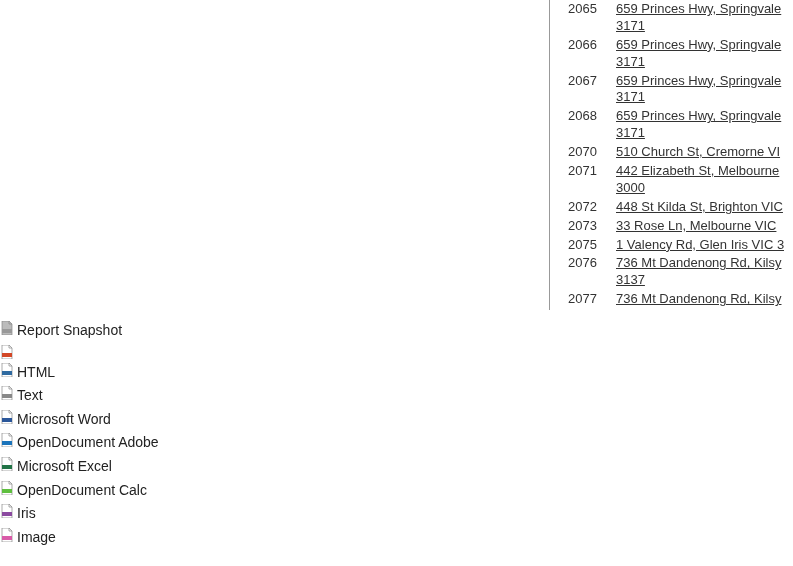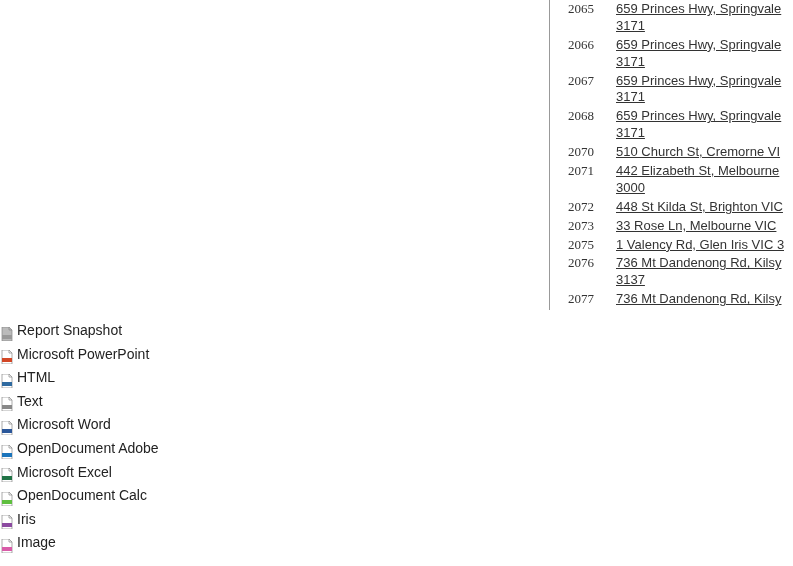--- a/index.html
+++ b/index.html
@@ -27,37 +27,36 @@
     align-items: flex-start;
     padding: 1px 0;
     line-height: 1.3;
   }
   .data-id {
     width: 48px;
     text-align: left;
     padding-left: 14px;
     color: #333;
     flex-shrink: 0;
-    font-family: Liberation Serif, serif;
   }
   .data-addr {
     padding-left: 14px;
     color: #333;
     white-space: nowrap;
     text-decoration: underline;
   }
   .export-menu {
     position: absolute;
     top: 319px;
     left: 0;
     list-style: none;
   }
   .export-item {
     display: flex;
-    align-items: flex-end;
+    align-items: flex-start;
     padding: 2px 0 2px 1px;
     cursor: pointer;
     line-height: 1.4;
     font-size: 14px;
     color: #222;
   }
   .icon {
     width: 12px;
     height: 14px;
     margin-right: 4px;
@@ -131,21 +130,20 @@
       <span><span>Report Snapshot</span></span>
     </li>
     <li class="export-item">
       <span class="icon">
         <svg viewBox="0 0 12 14">
           <path d="M1 0 h7 l3 3 v11 h-10 z" fill="#fff" stroke="#888" stroke-width="0.7"></path>
           <path d="M8 0 v3 h3" fill="none" stroke="#888" stroke-width="0.7"></path>
           <rect x="1" y="8" width="10" height="4" fill="#d24726"></rect>
         </svg>
       </span>
-      <span><span>Microsoft PowerPoint</span></span>
     </li>
     <li class="export-item">
       <span class="icon">
         <svg viewBox="0 0 12 14">
           <path d="M1 0 h7 l3 3 v11 h-10 z" fill="#fff" stroke="#888" stroke-width="0.7"></path>
           <path d="M8 0 v3 h3" fill="none" stroke="#888" stroke-width="0.7"></path>
           <rect x="1" y="8" width="10" height="4" fill="#2f6aa0"></rect>
         </svg>
       </span>
       <span><span>HTML</span></span>

